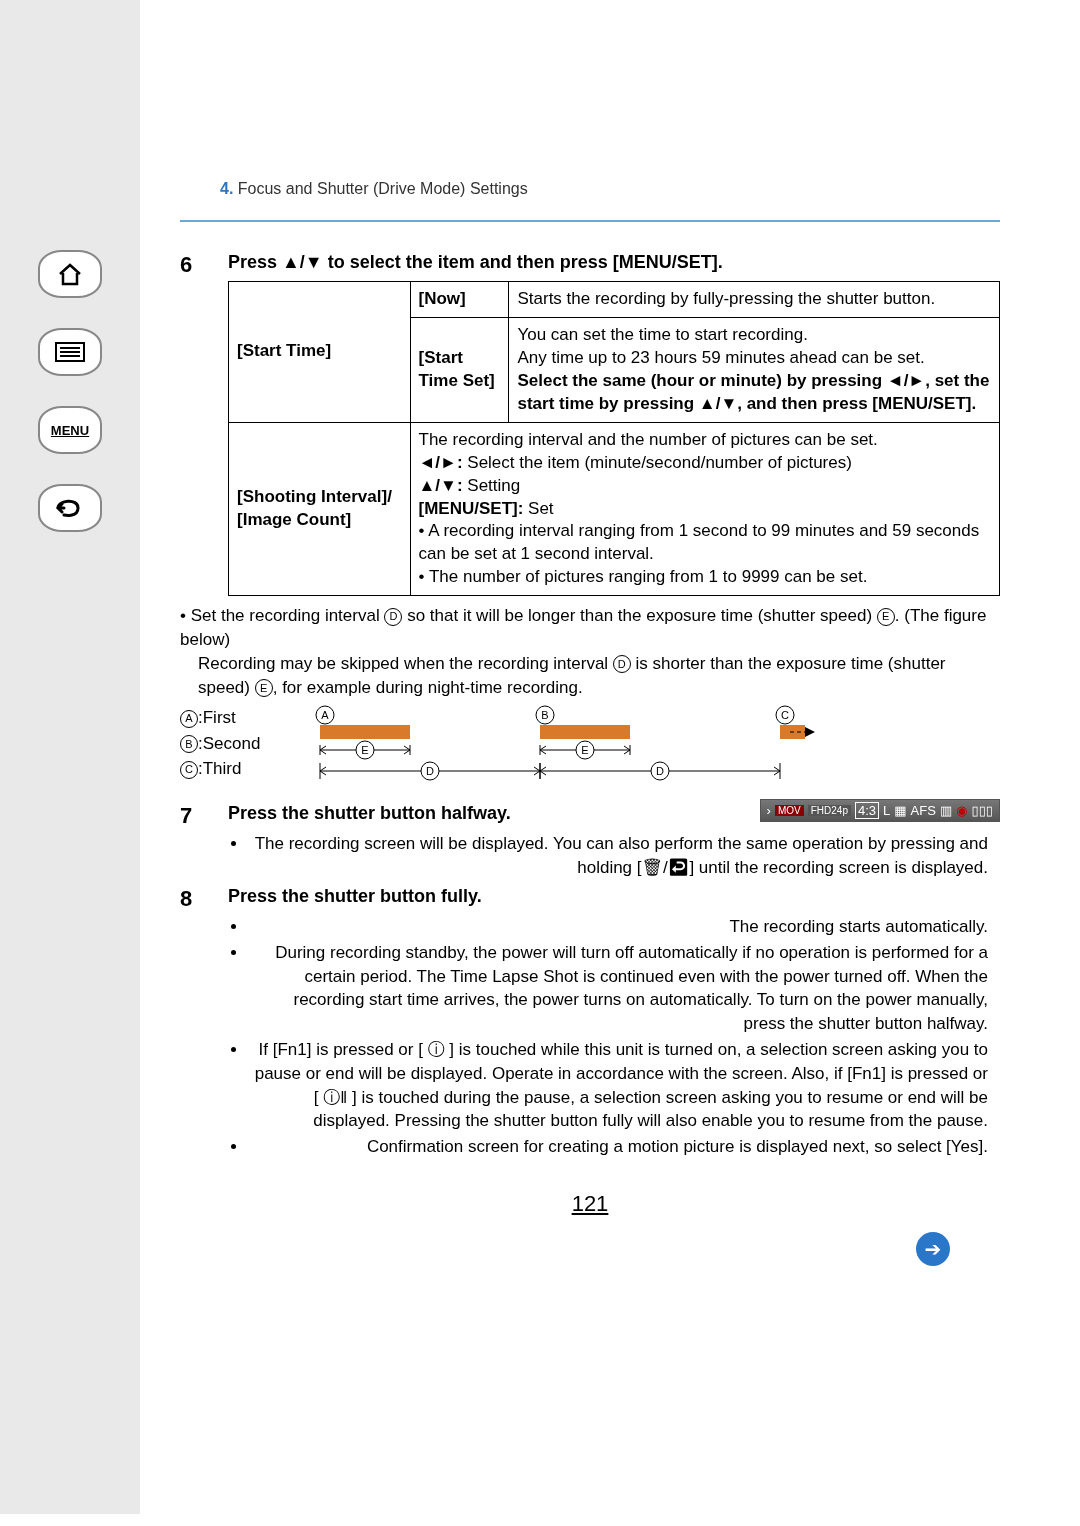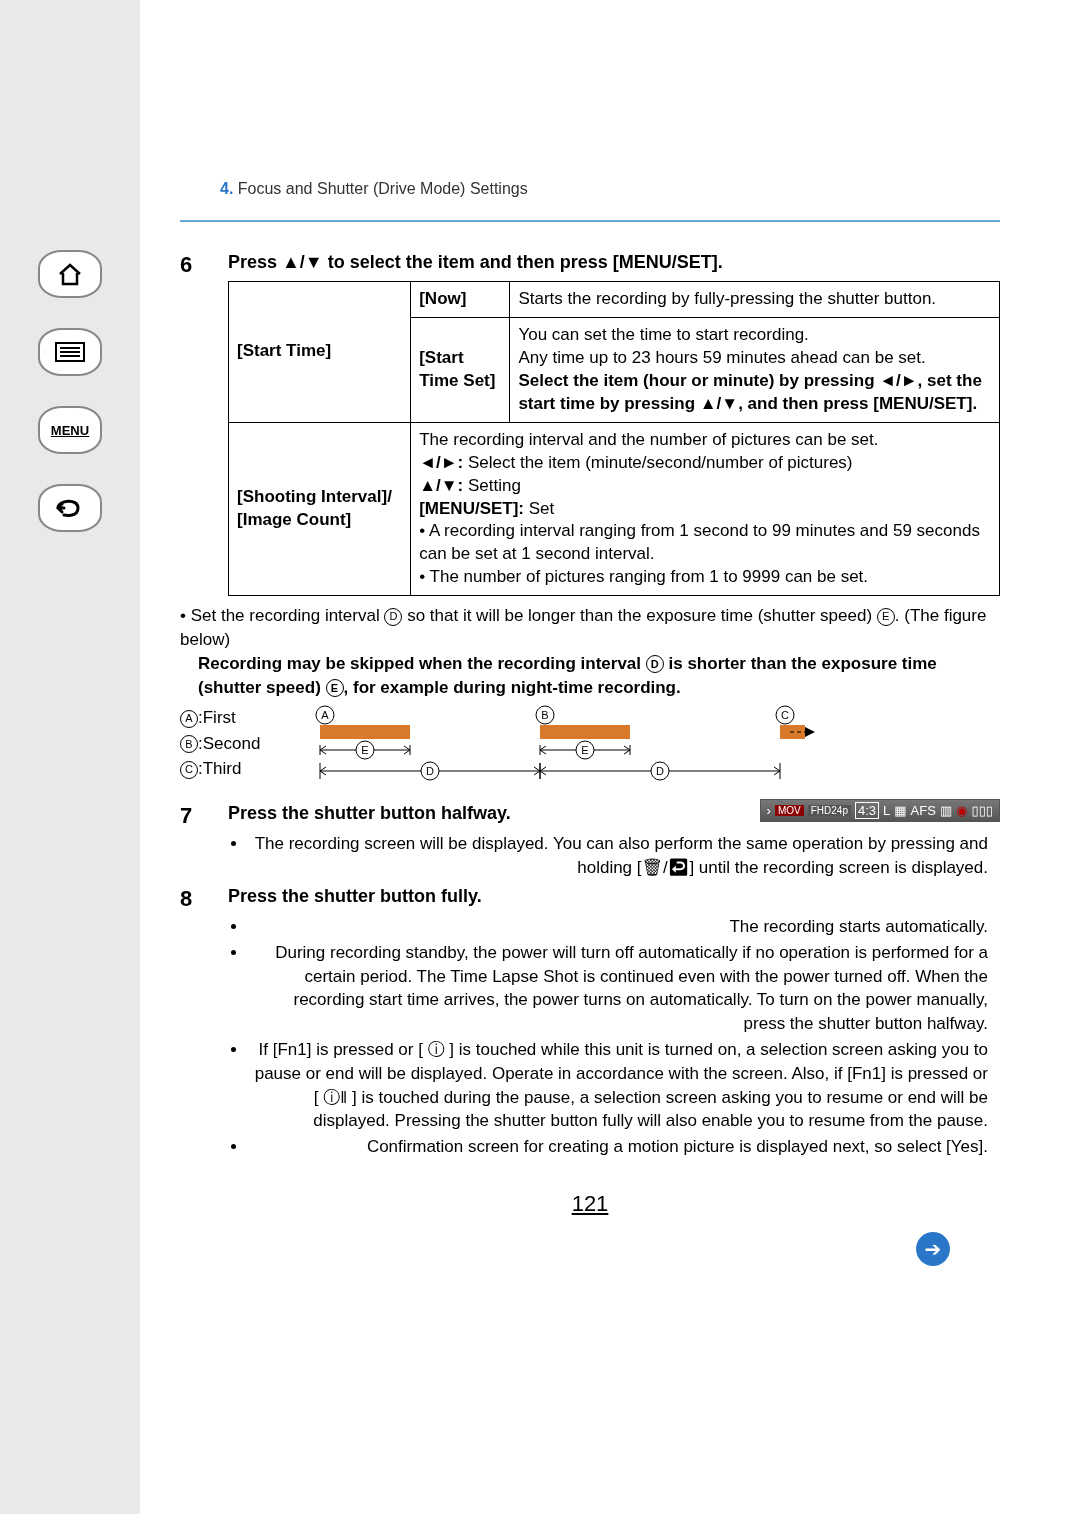--- a/index.html
+++ b/index.html
@@ -69,21 +69,21 @@
     vertical-align: middle;
     font-size: 17px;
     line-height: 1.35;
   }
   .bold { font-weight: bold; }
   .notes {
     margin: 8px 0 6px 0;
     font-size: 17px;
     line-height: 1.4;
   }
-  .notes .indent { padding-left: 18px; font-weight: bold; }
+  .notes .indent { padding-left: 18px; }
   .legend-row {
     display: flex;
     align-items: flex-start;
     gap: 30px;
     margin-top: 4px;
   }
   .legend-list { font-size: 17px; line-height: 1.5; }
   .circ {
     display: inline-flex;
     width: 18px; height: 18px;
@@ -194,21 +194,21 @@
             <tr>
           <td rowspan="2" class="bold">[Start Time]</td>
           <td class="bold">[Now]</td>
           <td>Starts the recording by fully-pressing the shutter button.</td>
         </tr>
         <tr>
           <td class="bold">[Start Time Set]</td>
           <td>
             <span>You can set the time to start recording.</span><br>
             <span>Any time up to 23 hours 59 minutes ahead can be set.</span><br>
-            <span class="bold">Select the item (hour or minute) by pressing ◄/►, set the start time by pressing ▲/▼, and then press [MENU/SET].</span>
+            <span class="bold">Select the same (hour or minute) by pressing ◄/►, set the start time by pressing ▲/▼, and then press [MENU/SET].</span>
           </td>
         </tr>
         <tr>
           <td class="bold">[Shooting Interval]/ [Image Count]</td>
           <td colspan="2">
             <span>The recording interval and the number of pictures can be set.</span><br>
             <span class="bold tri">◄/►: </span><span>Select the item (minute/second/number of pictures)</span><br>
             <span class="bold tri">▲/▼: </span><span>Setting</span><br>
             <span class="bold">[MENU/SET]: </span><span>Set</span><br>
             • <span>A recording interval ranging from 1 second to 99 minutes and 59 seconds can be set at 1 second interval.</span><br>

